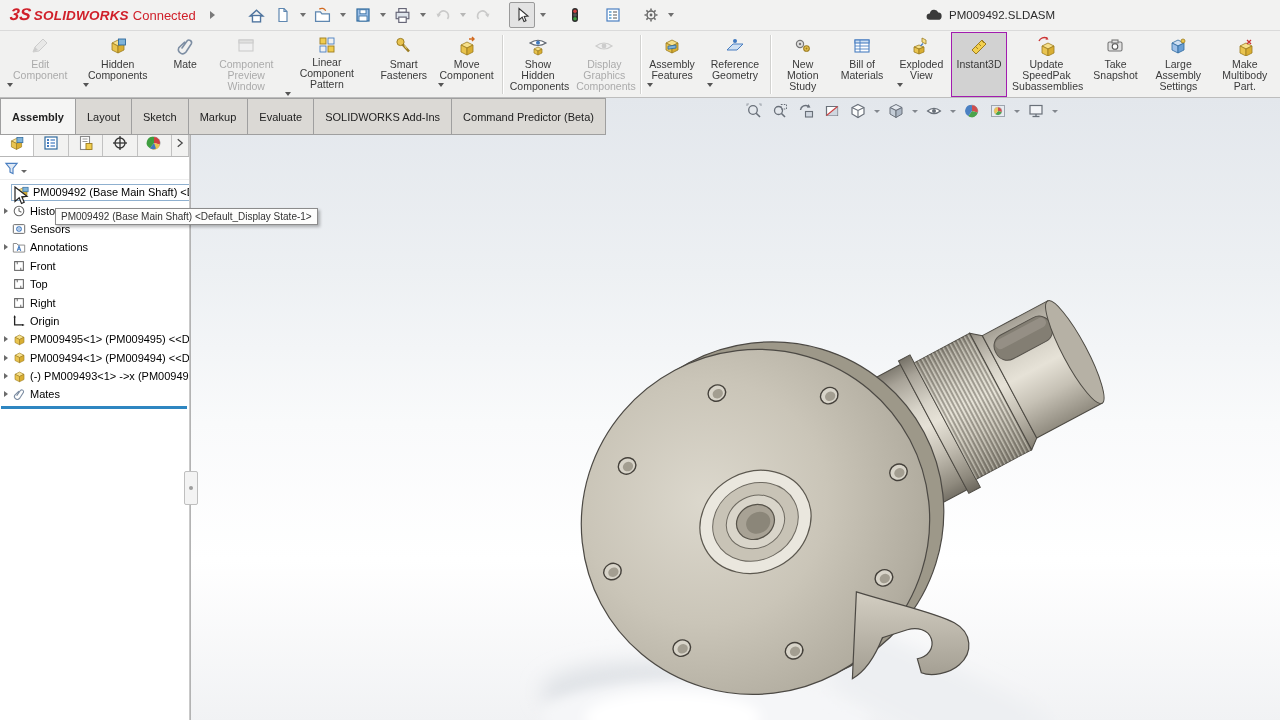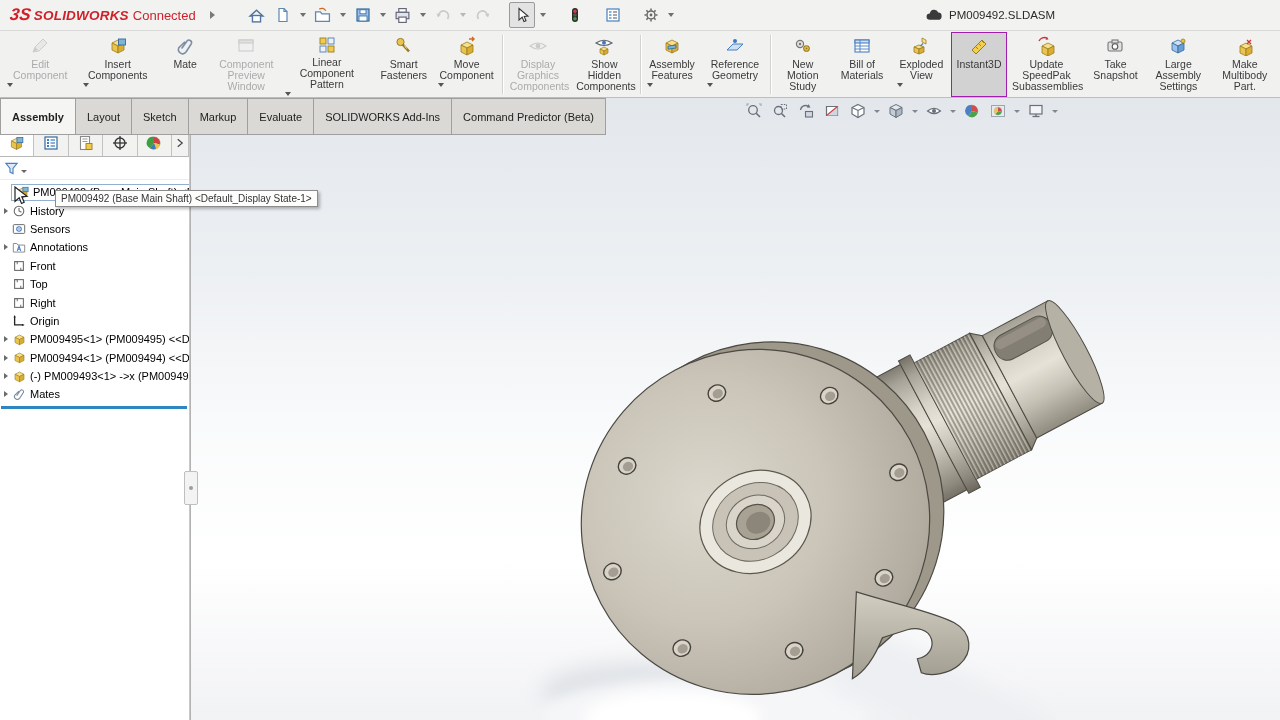--- a/index.html
+++ b/index.html
@@ -58,21 +58,21 @@
   .tarrow-slot{width:11px;flex:0 0 11px;display:flex;justify-content:center}
   .tarrow{width:0;height:0;border-left:4px solid #6b6b6b;border-top:3.5px solid transparent;border-bottom:3.5px solid transparent}
   .ticon{width:16px;flex:0 0 16px;display:flex;justify-content:center}
   .tlabel{font-size:11px;color:#000;margin-left:3px}
   .trow.selected .sel-wrap{border:1px solid #8fb0cf;padding:0 2px;display:flex;align-items:center;background:#fff}
   .rollback{height:3px;background:#2e86c1;margin:2px 1px 0 1px;width:186px}
   
   .split-handle{position:absolute;left:184px;top:373px;width:12px;height:32px;background:#f3f3f3;border:1px solid #bfbfbf;border-radius:2px;z-index:7;display:flex;align-items:center;justify-content:center}
   .split-handle .dot{width:4px;height:4px;border-radius:50%;background:#9e9e9e}
   
-  .tooltip{position:absolute;left:55px;top:92px;background:#fdfdfc;border:1px solid #8c8c8c;box-shadow:2px 2px 3px rgba(0,0,0,.28);font-size:10px;color:#333;padding:2px 5px;white-space:nowrap;z-index:20}
+  .tooltip{position:absolute;left:55px;top:110px;background:#fdfdfc;border:1px solid #8c8c8c;box-shadow:2px 2px 3px rgba(0,0,0,.28);font-size:10px;color:#333;padding:2px 5px;white-space:nowrap;z-index:20}
   .cursor{position:absolute;left:13px;top:88px;z-index:21}
 </style>
 </head>
 <body>
 
 <svg width="0" height="0" style="position:absolute" aria-hidden="true">
   <defs>
     <symbol id="i-cube" viewBox="0 0 20 20">
       <polygon points="4,7 10,4 16,7 10,10" fill="#f6e08c" stroke="#9c7c20" stroke-width=".8"></polygon>
       <polygon points="4,7 10,10 10,17 4,14" fill="#e9c44f" stroke="#9c7c20" stroke-width=".8"></polygon>
@@ -445,21 +445,21 @@
       </span>
     <span class="rlabel">Edit Component</span>
     <span class="rcaret"></span>
   </div>
   <div class="rbtn">
     <span class="ricon">
         <svg width="20" height="20">
           <use href="#i-asm"></use>
         </svg>
       </span>
-    <span class="rlabel">Insert Components</span>
+    <span class="rlabel">Hidden Components</span>
     <span class="rcaret"></span>
   </div>
   <div class="rbtn">
     <span class="ricon">
         <svg width="20" height="20">
           <use href="#i-clip"></use>
         </svg>
       </span>
     <span class="rlabel">Mate</span>
   </div>
@@ -491,35 +491,35 @@
   <div class="rbtn w64">
     <span class="ricon">
         <svg width="20" height="20">
           <use href="#i-move"></use>
         </svg>
       </span>
     <span class="rlabel">Move Component</span>
     <span class="rcaret"></span>
   </div>
   <div class="rdiv"></div>
+  <div class="rbtn w64">
+    <span class="ricon">
+        <svg width="20" height="20">
+          <use href="#i-eyecube"></use>
+        </svg>
+      </span>
+    <span class="rlabel">Show Hidden Components</span>
+  </div>
   <div class="rbtn disabled w64">
     <span class="ricon">
         <svg width="20" height="20">
           <use href="#i-eyegray"></use>
         </svg>
       </span>
     <span class="rlabel">Display Graphics Components</span>
-  </div>
-  <div class="rbtn w64">
-    <span class="ricon">
-        <svg width="20" height="20">
-          <use href="#i-eyecube"></use>
-        </svg>
-      </span>
-    <span class="rlabel">Show Hidden Components</span>
   </div>
   <div class="rdiv"></div>
   <div class="rbtn w56">
     <span class="ricon">
         <svg width="20" height="20">
           <use href="#i-feat"></use>
         </svg>
       </span>
     <span class="rlabel">Assembly Features</span>
     <span class="rcaret"></span>

